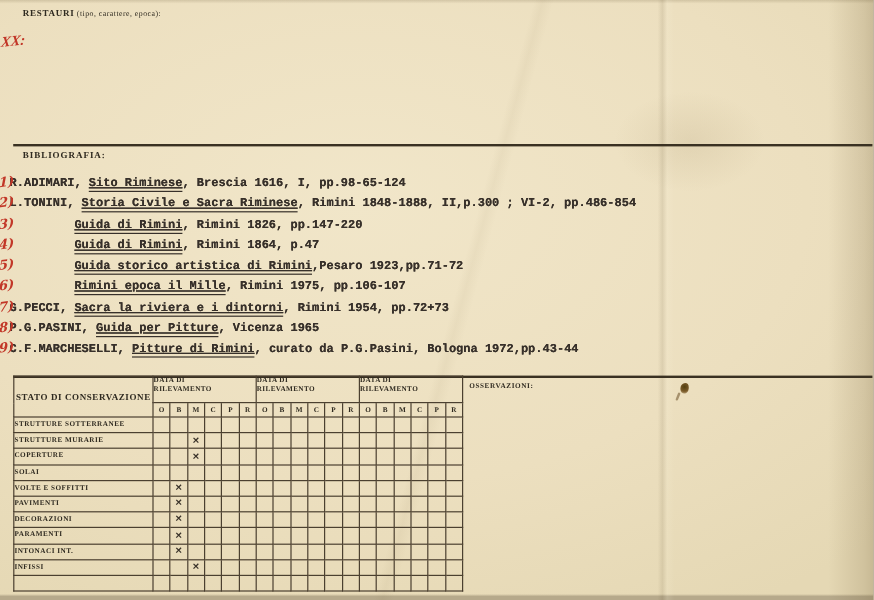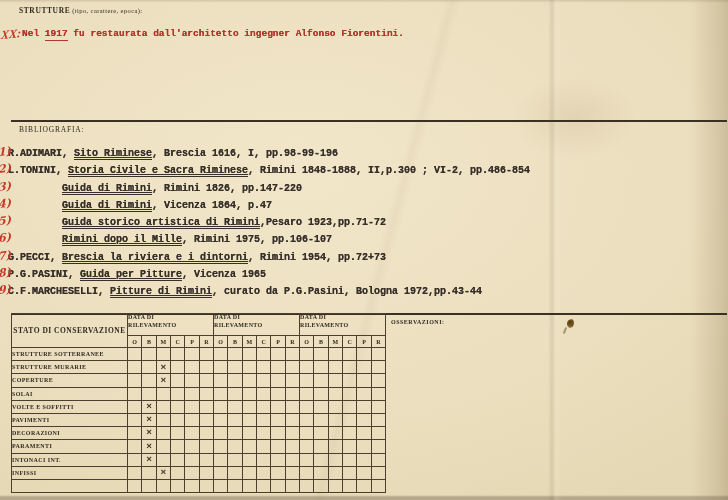--- a/index.html
+++ b/index.html
@@ -21,21 +21,21 @@
   
   .restauri-label{position:absolute;left:19px;top:6px;font-size:6.5px;letter-spacing:.4px;color:#2f2a20;}
   .restauri-label b{font-size:7.5px;letter-spacing:.6px;}
   .xx-mark{position:absolute;left:1px;top:27px;font-size:12px;font-style:italic;font-weight:bold;
     color:#c23728;transform:rotate(-5deg) skewX(-10deg);}
   .red-note{position:absolute;left:22px;top:28px;font-size:9.5px;color:#b2362b;white-space:nowrap;
     text-shadow:0 0 .3px #b2362b;}
   .red-note .year{border-bottom:1.3px solid #b2362b;padding-bottom:.5px;}
   
   .divider{position:absolute;left:11px;top:120px;width:716px;height:1.6px;background:#3a3122;}
-  .bib-label{position:absolute;left:19px;top:125px;font-size:7.5px;font-weight:normal;letter-spacing:.8px;color:#2f2a20;}
+  .bib-label{position:absolute;left:19px;top:125px;font-size:7.5px;font-weight:bold;letter-spacing:.8px;color:#2f2a20;}
   .bib-list{position:absolute;left:8px;top:145px;width:716px;}
   .bib-entry{position:relative;height:17.25px;line-height:17.25px;font-size:10px;white-space:nowrap;
     color:#37302a;text-shadow:0 0 .3px #37302a;font-family:"Liberation Mono","DejaVu Sans Mono",monospace;font-weight:bold;}
   .bib-entry.indent{padding-left:54px;}
   .bib-entry .u{border-bottom:1.2px solid #37302a;text-decoration:underline;}
   .refnum{position:absolute;left:-9px;top:-2px;width:14px;font-family:"DejaVu Serif",serif;
     font-style:italic;font-weight:bold;font-size:11px;color:#c23728;text-shadow:none;
     transform:rotate(-8deg) skewX(-8deg);}
   .bib-entry.indent .refnum{left:-9px;}
   
@@ -57,38 +57,37 @@
     border-radius:60% 40% 55% 45%/45% 60% 40% 55%;transform:rotate(14deg);
     background:radial-gradient(circle at 45% 38%, #54400f 0%, #7a5a28 55%, rgba(122,90,40,.25) 100%);}
   .stain-tail{position:absolute;left:564px;top:327px;width:2px;height:7px;border-radius:2px;
     background:rgba(95,67,28,.5);transform:rotate(22deg);}
 </style>
 </head>
 <body>
 
 <div class="page">
 
-  <div class="restauri-label"><b>STRUTTURE</b><span> (tipo, carattere, epoca):</span></div>
+  <div class="restauri-label"><b>RESTAURI</b><span> (tipo, carattere, epoca):</span></div>
 
   <div class="xx-mark">XX:</div>
 
-  <div class="red-note mono"><span>Nel </span><span class="year">1917</span><span> fu restaurata dall'architetto ingegner Alfonso Fiorentini.</span></div>
 
   <div class="divider"></div>
 
   <div class="bib-label">BIBLIOGRAFIA:</div>
 
   <div class="bib-list">
-      <div class="bib-entry"><span class="refnum">1)</span><span>R.ADIMARI, </span><span class="u">Sito Riminese</span><span>, Brescia 1616, I, pp.98-99-196</span></div>
+      <div class="bib-entry"><span class="refnum">1)</span><span>R.ADIMARI, </span><span class="u">Sito Riminese</span><span>, Brescia 1616, I, pp.98-65-124</span></div>
       <div class="bib-entry"><span class="refnum">2)</span><span>L.TONINI, </span><span class="u">Storia Civile e Sacra Riminese</span><span>, Rimini 1848-1888, II,p.300 ; VI-2, pp.486-854</span></div>
       <div class="bib-entry indent"><span class="refnum">3)</span><span></span><span class="u">Guida di Rimini</span><span>, Rimini 1826, pp.147-220</span></div>
-      <div class="bib-entry indent"><span class="refnum">4)</span><span></span><span class="u">Guida di Rimini</span><span>, Vicenza 1864, p.47</span></div>
+      <div class="bib-entry indent"><span class="refnum">4)</span><span></span><span class="u">Guida di Rimini</span><span>, Rimini 1864, p.47</span></div>
       <div class="bib-entry indent"><span class="refnum">5)</span><span></span><span class="u">Guida storico artistica di Rimini</span><span>,Pesaro 1923,pp.71-72</span></div>
-      <div class="bib-entry indent"><span class="refnum">6)</span><span></span><span class="u">Rimini dopo il Mille</span><span>, Rimini 1975, pp.106-107</span></div>
-      <div class="bib-entry"><span class="refnum">7)</span><span>G.PECCI, </span><span class="u">Brescia la riviera e i dintorni</span><span>, Rimini 1954, pp.72+73</span></div>
+      <div class="bib-entry indent"><span class="refnum">6)</span><span></span><span class="u">Rimini epoca il Mille</span><span>, Rimini 1975, pp.106-107</span></div>
+      <div class="bib-entry"><span class="refnum">7)</span><span>G.PECCI, </span><span class="u">Sacra la riviera e i dintorni</span><span>, Rimini 1954, pp.72+73</span></div>
       <div class="bib-entry"><span class="refnum">8)</span><span>P.G.PASINI, </span><span class="u">Guida per Pitture</span><span>, Vicenza 1965</span></div>
       <div class="bib-entry"><span class="refnum">9)</span><span>C.F.MARCHESELLI, </span><span class="u">Pitture di Rimini</span><span>, curato da P.G.Pasini, Bologna 1972,pp.43-44</span></div>
     </div>
 
   <div class="topline"></div>
 
   <table class="cons">
     <colgroup>
       <col style="width:116px">
     <col style="width: 14.33px;">

